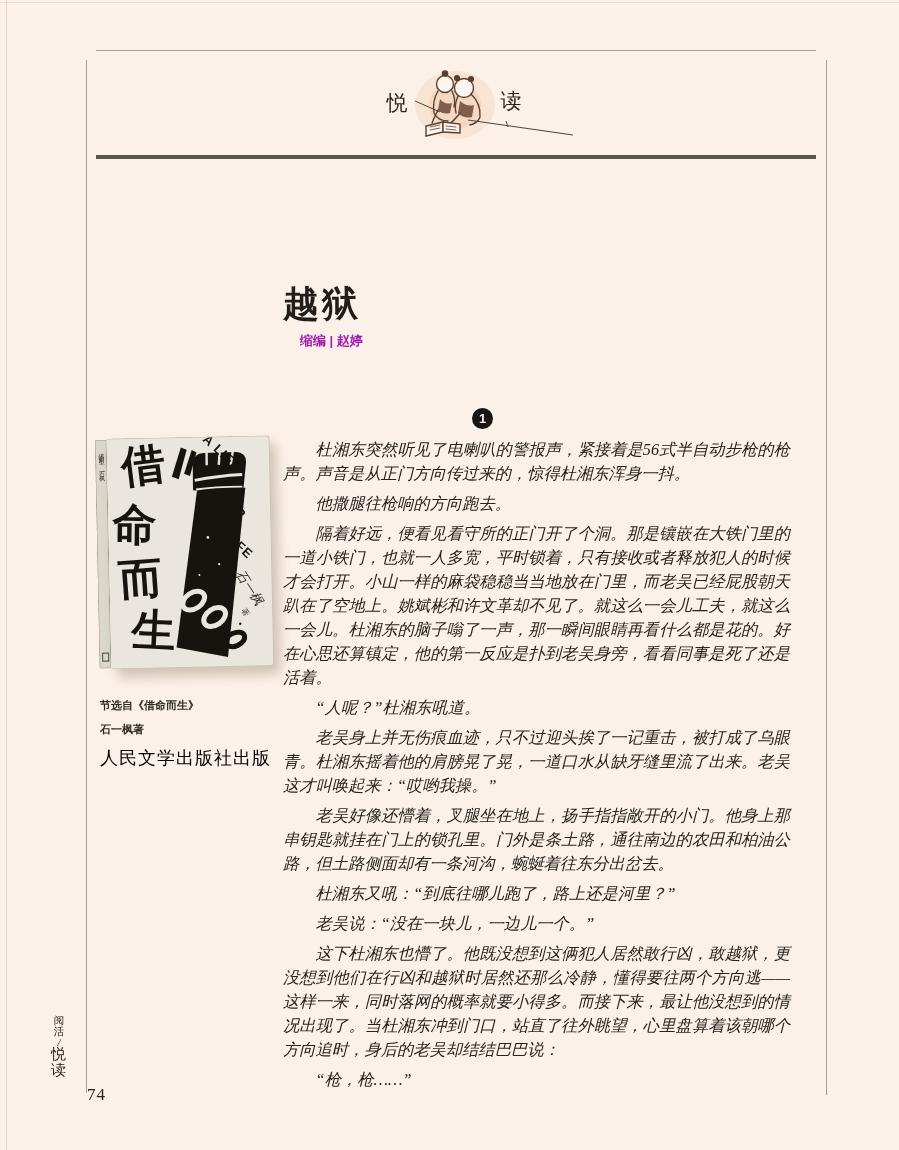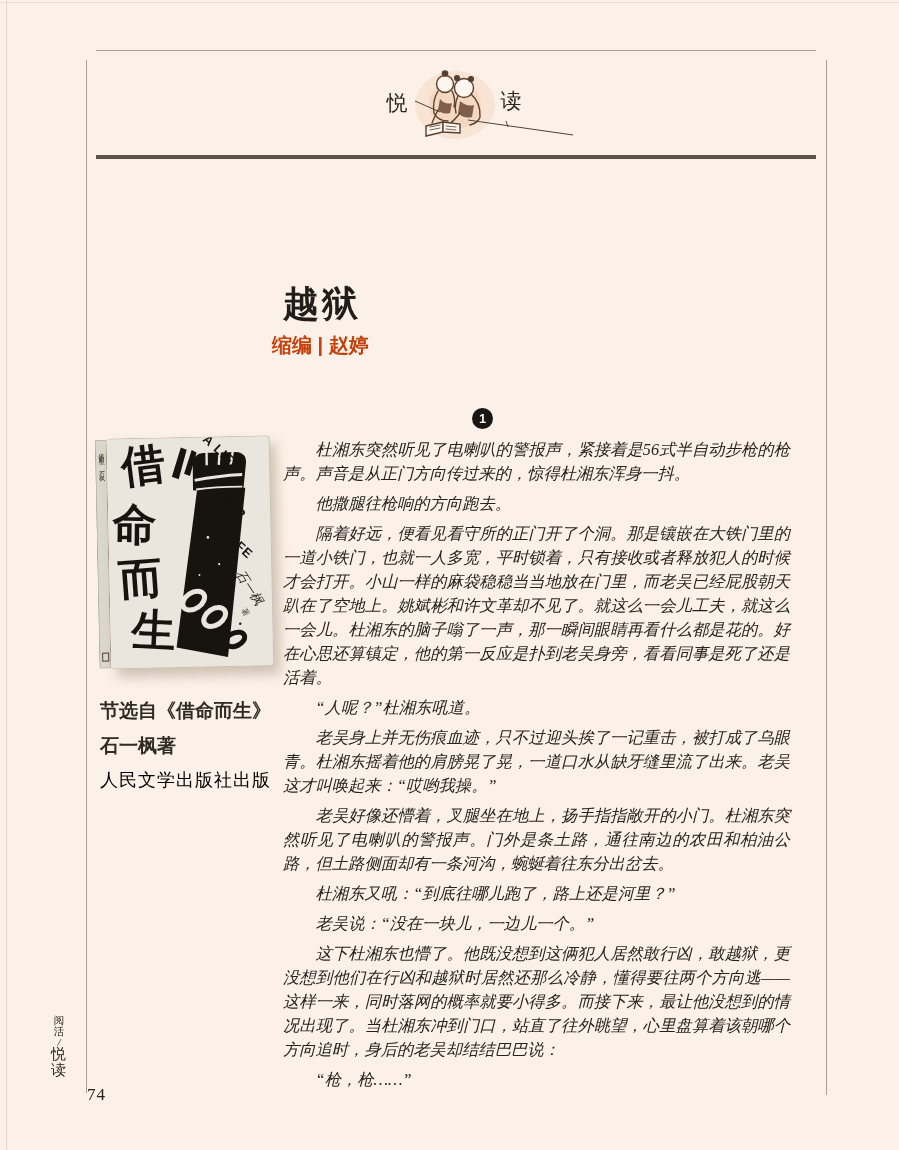--- a/index.html
+++ b/index.html
@@ -17,22 +17,22 @@
   .frame-right { position:absolute; left:826px; top:60px;  height:1035px; border-left:1px solid #a69f95; }
   .double-rule { position:absolute; left:96px;  top:155px; width:720px; height:4px;
                  border-top:2px solid #5a544c; border-bottom:2px solid #5a544c; }
 
   
   .header-art { position:absolute; left:368px; top:63px; width:215px; height:80px; }
 
   
   .title { position:absolute; left:283px; top:280px; font-size:36px; font-weight:700;
            letter-spacing:3px; color:#211d19; }
-  .byline { position:absolute; left:272px; top:332px; font-size:20px; font-weight:700;
-            font-family:"Liberation Sans","DejaVu Sans",sans-serif; color:#c2410c; }
+  .byline { position:absolute; left:300px; top:332px; font-size:13px; font-weight:700;
+            font-family:"Liberation Sans","DejaVu Sans",sans-serif; color:#a21caf; }
   .section-marker { position:absolute; left:472px; top:408px; width:21px; height:21px;
             border-radius:50%; background:#181512; color:#fcf1e8; text-align:center;
             line-height:21px; font-size:13px; font-weight:700;
             font-family:"Liberation Sans","DejaVu Sans",sans-serif; }
   .body-text { position:absolute; left:283px; top:438px; width:507px; font-size:16.3px;
             line-height:24px; color:#26221e; text-align:justify;font-style:italic; }
   .body-text p { text-indent:2em; margin-bottom:6px; }
 
   
   .book { position:absolute; left:97px; top:437px; width:175px; height:231px;
@@ -64,21 +64,21 @@
   .eng2 { left:110px; top:62px; transform:rotate(44deg); }
   .eng3 { left:102px; top:96px; transform:rotate(44deg); }
   .cover-author { position:absolute; left:120px; top:142px; z-index:3; font-size:13px;
           font-style:italic; color:#2e2a25; transform:rotate(58deg); white-space:nowrap; }
   .cover-author-suffix { position:absolute; left:131px; top:170px; z-index:3; font-size:8px;
           color:#453f36; transform:rotate(58deg); }
 
   
   .book-caption { position:absolute; left:100px; top:698px; width:180px; color:#2e2a24; }
   .book-caption .cap-bold { font-family:Liberation Sans, sans-serif;
-          font-weight:700; font-size:19px; margin-bottom:9px; }
+          font-weight:700; font-size:11px; margin-bottom:9px; }
   .book-caption .cap-kai { font-size:18px; letter-spacing:1px; color:#000000; }
 
   
   .footer-block { position:absolute; left:42px; top:1015px; width:34px; text-align:center;
           color:#26221d; }
   .footer-small { font-size:10.5px; line-height:11px; }
   .footer-slash { font-size:11px; line-height:10px; font-style:italic; }
   .footer-large { font-size:15px; line-height:15.5px; letter-spacing:1px; }
   .footer-page  { margin-top:7px; font-size:17px; font-weight:500; letter-spacing:1px;margin-left:45px; }
 </style>
@@ -133,21 +133,21 @@
   <h1 class="title">越狱</h1>
   <div class="byline">缩编 | 赵婷</div>
   <div class="section-marker">1</div>
 
   <div class="body-text">
       <p>杜湘东突然听见了电喇叭的警报声，紧接着是56式半自动步枪的枪声。声音是从正门方向传过来的，惊得杜湘东浑身一抖。</p>
       <p>他撒腿往枪响的方向跑去。</p>
       <p>隔着好远，便看见看守所的正门开了个洞。那是镶嵌在大铁门里的一道小铁门，也就一人多宽，平时锁着，只有接收或者释放犯人的时候才会打开。小山一样的麻袋稳稳当当地放在门里，而老吴已经屁股朝天趴在了空地上。姚斌彬和许文革却不见了。就这么一会儿工夫，就这么一会儿。杜湘东的脑子嗡了一声，那一瞬间眼睛再看什么都是花的。好在心思还算镇定，他的第一反应是扑到老吴身旁，看看同事是死了还是活着。</p>
       <p>“人呢？”杜湘东吼道。</p>
       <p>老吴身上并无伤痕血迹，只不过迎头挨了一记重击，被打成了乌眼青。杜湘东摇着他的肩膀晃了晃，一道口水从缺牙缝里流了出来。老吴这才叫唤起来：“哎哟我操。”</p>
-      <p>老吴好像还懵着，叉腿坐在地上，扬手指指敞开的小门。杜湘东突然听见了电喇叭的警报声。门外是条土路，通往南边的农田和柏油公路，但土路侧面却有一条河沟，蜿蜒着往东分出岔去。</p>
+      <p>老吴好像还懵着，叉腿坐在地上，扬手指指敞开的小门。他身上那串钥匙就挂在门上的锁孔里。门外是条土路，通往南边的农田和柏油公路，但土路侧面却有一条河沟，蜿蜒着往东分出岔去。</p>
       <p>杜湘东又吼：“到底往哪儿跑了，路上还是河里？”</p>
       <p>老吴说：“没在一块儿，一边儿一个。”</p>
       <p>这下杜湘东也懵了。他既没想到这俩犯人居然敢行凶，敢越狱，更没想到他们在行凶和越狱时居然还那么冷静，懂得要往两个方向逃——这样一来，同时落网的概率就要小得多。而接下来，最让他没想到的情况出现了。当杜湘东冲到门口，站直了往外眺望，心里盘算着该朝哪个方向追时，身后的老吴却结结巴巴说：</p>
       <p>“枪，枪……”</p>
     </div>
 
   <div class="book">
     <div class="spine">
       <span class="spine-title">借命而生</span>
       <span class="spine-author">石一枫</span>

